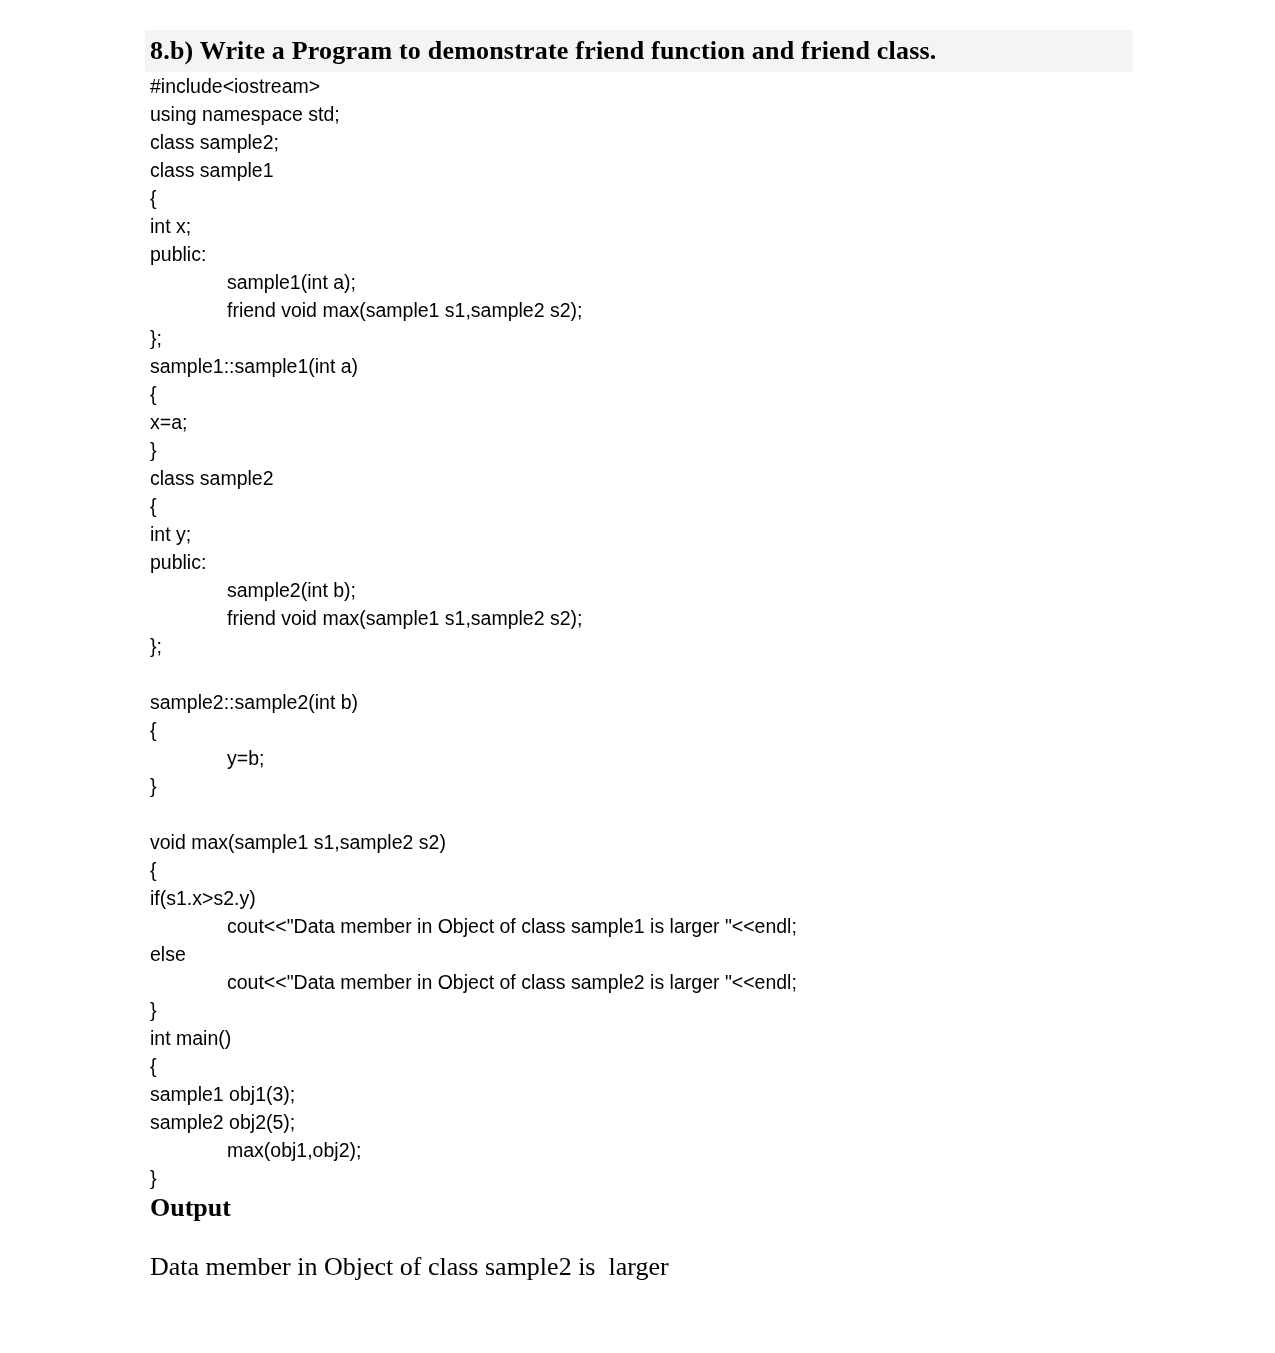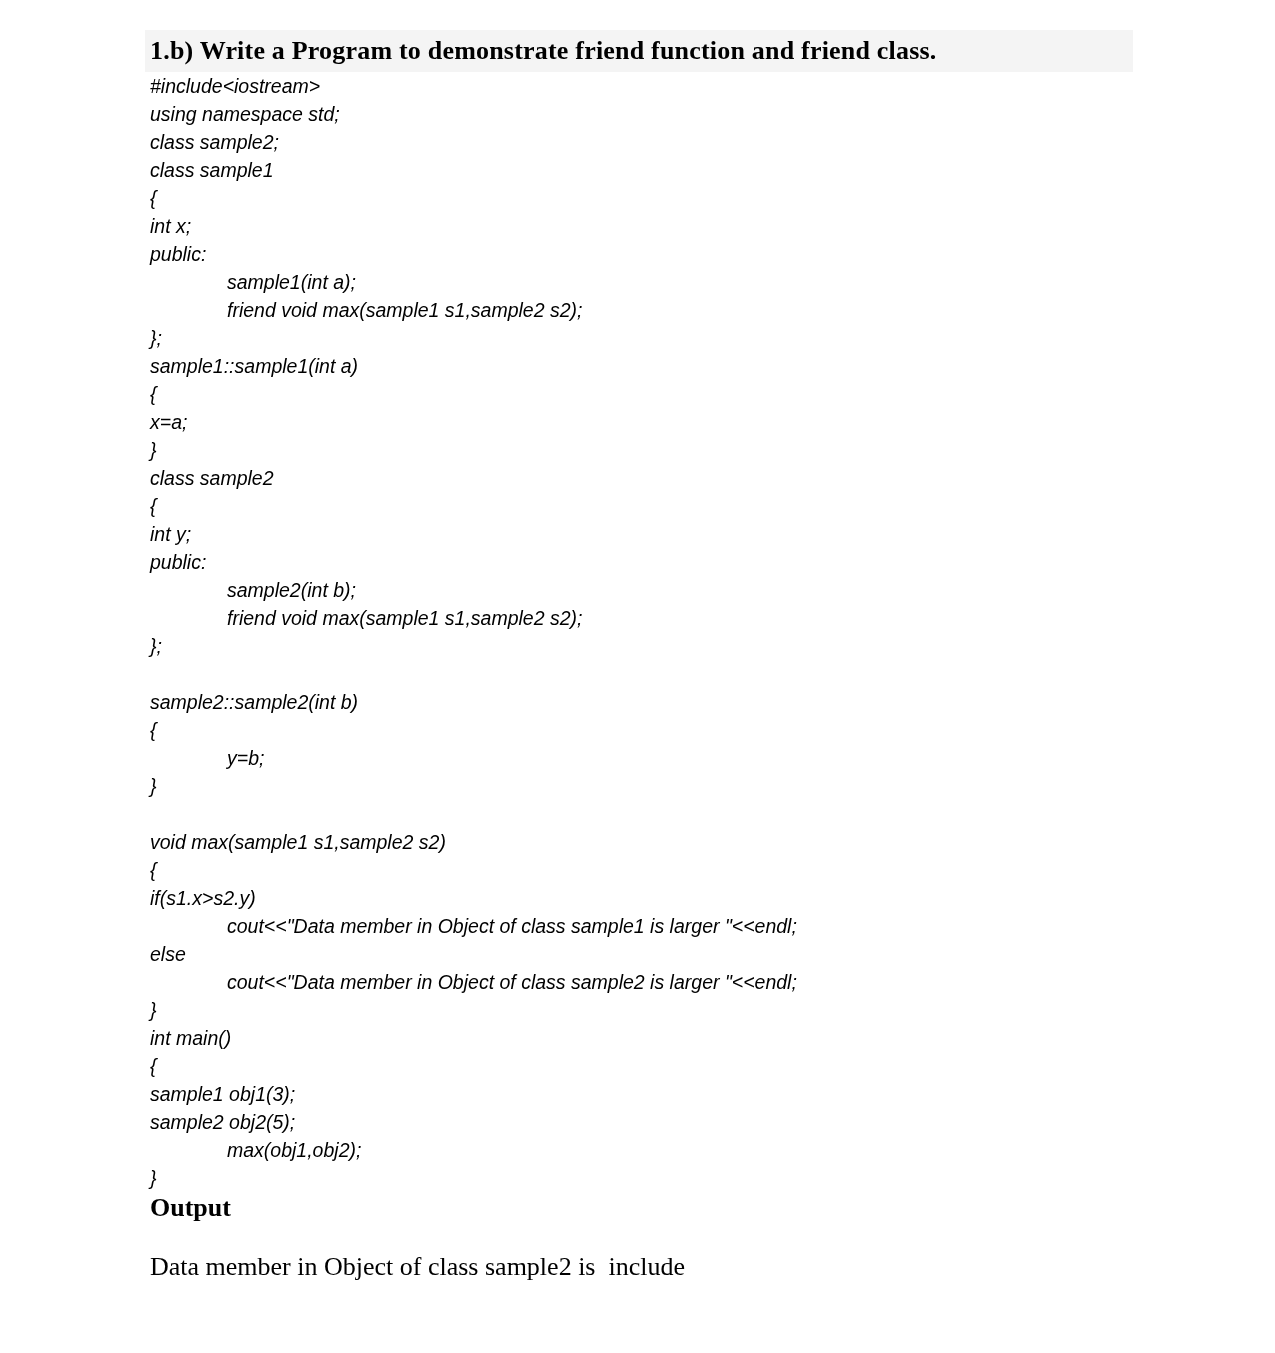--- a/index.html
+++ b/index.html
@@ -34,21 +34,20 @@
     font-weight: bold;
     font-size: 26px;
     line-height: 30px;
   }
   .code {
     margin-left: 150px;
     font-family: "Liberation Sans", sans-serif;
     font-size: 19.5px;
     line-height: 28px;
     white-space: pre-wrap;
-    font-style: italic;
   }
   .code-line {
     min-height: 28px;
   }
   .code-line.indented {
     padding-left: 77px;
   }
   .output-label {
     margin: 0 0 0 150px;
     font-family: "Liberation Serif", serif;
@@ -61,21 +60,21 @@
     font-family: "Liberation Serif", serif;
     font-size: 26px;
     line-height: 32px;
     white-space: pre-wrap;
   }
 </style>
 </head>
 <body>
 
 <div class="content">
-  <div class="heading">1.b) Write a Program to demonstrate friend function and friend class.</div>
+  <div class="heading">8.b) Write a Program to demonstrate friend function and friend class.</div>
 
 
   <div class="code"><div class="code-line">#include&lt;iostream&gt;</div><div class="code-line">using namespace std;</div><div class="code-line">class sample2;</div><div class="code-line">class sample1</div><div class="code-line">{</div><div class="code-line">int x;</div><div class="code-line">public:</div><div class="code-line indented">sample1(int a);</div><div class="code-line indented">friend void max(sample1 s1,sample2 s2);</div><div class="code-line">};</div><div class="code-line">sample1::sample1(int a)</div><div class="code-line">{</div><div class="code-line">x=a;</div><div class="code-line">}</div><div class="code-line">class sample2</div><div class="code-line">{</div><div class="code-line">int y;</div><div class="code-line">public:</div><div class="code-line indented">sample2(int b);</div><div class="code-line indented">friend void max(sample1 s1,sample2 s2);</div><div class="code-line">};</div><div class="code-line">&nbsp;</div><div class="code-line">sample2::sample2(int b)</div><div class="code-line">{</div><div class="code-line indented">y=b;</div><div class="code-line">}</div><div class="code-line">&nbsp;</div><div class="code-line">void max(sample1 s1,sample2 s2)</div><div class="code-line">{</div><div class="code-line">if(s1.x&gt;s2.y)</div><div class="code-line indented">cout&lt;&lt;"Data member in Object of class sample1 is larger "&lt;&lt;endl;</div><div class="code-line">else</div><div class="code-line indented">cout&lt;&lt;"Data member in Object of class sample2 is larger "&lt;&lt;endl;</div><div class="code-line">}</div><div class="code-line">int main()</div><div class="code-line">{</div><div class="code-line">sample1 obj1(3);</div><div class="code-line">sample2 obj2(5);</div><div class="code-line indented">max(obj1,obj2);</div><div class="code-line">}</div></div>
 
   <div class="output-label">Output</div>
 
-  <div class="output-text">Data member in Object of class sample2 is  include</div>
+  <div class="output-text">Data member in Object of class sample2 is  larger</div>
 </div>
 
 </body></html>

